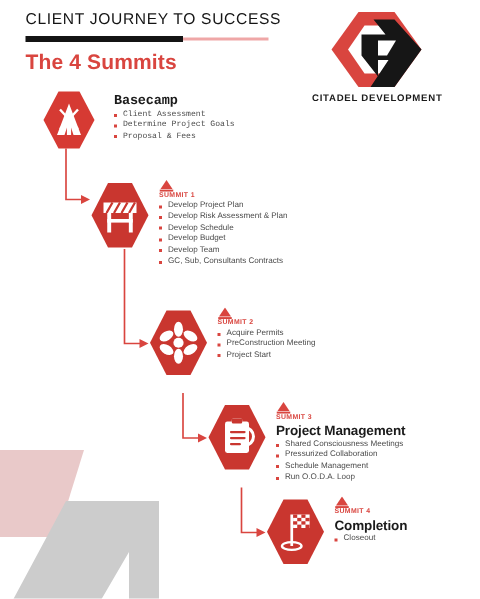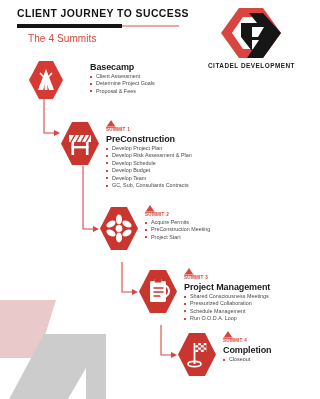--- a/index.html
+++ b/index.html
@@ -15,29 +15,29 @@
   .watermark{
     position:absolute;left:-14px;top:296px;
     width:130px;height:120px;
     pointer-events:none;
   }
 
   
   .header{position:absolute;left:0;top:0;width:300px;height:80px;}
   .title{
     position:absolute;left:17px;top:8px;
-    font-size:10.4px;font-weight:bold;letter-spacing:.45px;
+    font-size:10.4px;font-weight:normal;letter-spacing:.45px;
     color:#141414;white-space:nowrap;
   }
   .rule{position:absolute;left:17px;top:24px;width:162px;height:4px;}
   .rule .black{position:absolute;left:0;top:0;width:105px;height:4px;background:#141414;}
   .rule .pink{position:absolute;left:105px;top:1.4px;width:57px;height:1.3px;background:#efa7a7;}
   .subtitle{
-    position:absolute;left:28px;top:33px;
-    font-size:10px;font-weight:normal;color:#d9453f;letter-spacing:.1px;
+    position:absolute;left:17px;top:33px;
+    font-size:14px;font-weight:bold;color:#d9453f;letter-spacing:.1px;
   }
 
   
   .logo{position:absolute;left:219px;top:7px;width:64px;height:52px;}
   .logo-name{
     position:absolute;left:208px;top:62px;width:86px;
     text-align:center;font-size:6.4px;font-weight:bold;
     letter-spacing:.5px;color:#1b1b1b;white-space:nowrap;
   }
 
@@ -118,21 +118,21 @@
 
   <div class="node" style="left:28px;top:60px;">
     <div class="hex">
       <svg width="36" height="40" viewBox="0 0 36 40">
         <polygon points="11,1 25,1 35,20 25,39 11,39 1,20" fill="#d63a33"></polygon>
         <path d="M18,9 L26,30 L21,30 L18,21 L15,30 L10,30 Z" fill="#ffffff"></path>
         <path d="M12,13 L24,26 M24,13 L12,26" stroke="#ffffff" stroke-width="1.6"></path>
         <rect x="16.6" y="17" width="2.8" height="13" fill="#ffffff"></rect>
       </svg>
     </div>
-    <div class="body" style="left:62px;top:2px;width:150px;">
+    <div class="body" style="left:48px;top:2px;width:150px;font-family:Liberation Mono, monospace;">
       <div class="node-title">Basecamp</div>
       <ul class="blist">
         <li>Client Assessment</li>
         <li>Determine Project Goals</li>
         <li>Proposal &amp; Fees</li>
       </ul>
     </div>
   </div>
 
   <div class="node" style="left:60px;top:121px;">
@@ -149,21 +149,20 @@
       </svg>
     </div>
     <div class="body" style="left:46px;top:0px;width:160px;">
       <div class="badge-wrap">
         <svg class="badge-ico" width="10" height="8" viewBox="0 0 10 8">
           <polygon points="5,0 9,6 1,6" fill="#d9453f"></polygon>
           <rect x="0.5" y="6.4" width="9" height="1.3" fill="#d9453f"></rect>
         </svg>
         <div class="badge-txt">SUMMIT 1</div>
       </div>
-      <div class="node-title">PreConstruction</div>
       <ul class="blist">
         <li>Develop Project Plan</li>
         <li>Develop Risk Assessment &amp; Plan</li>
         <li>Develop Schedule</li>
         <li>Develop Budget</li>
         <li>Develop Team</li>
         <li>GC, Sub, Consultants Contracts</li>
       </ul>
     </div>
   </div>

